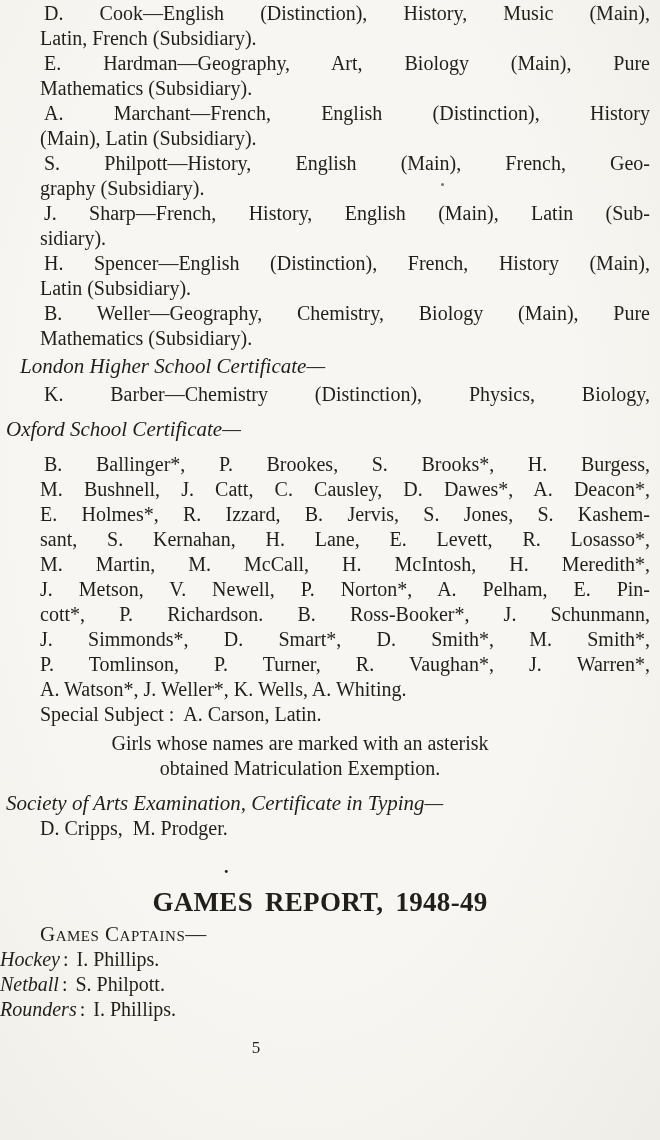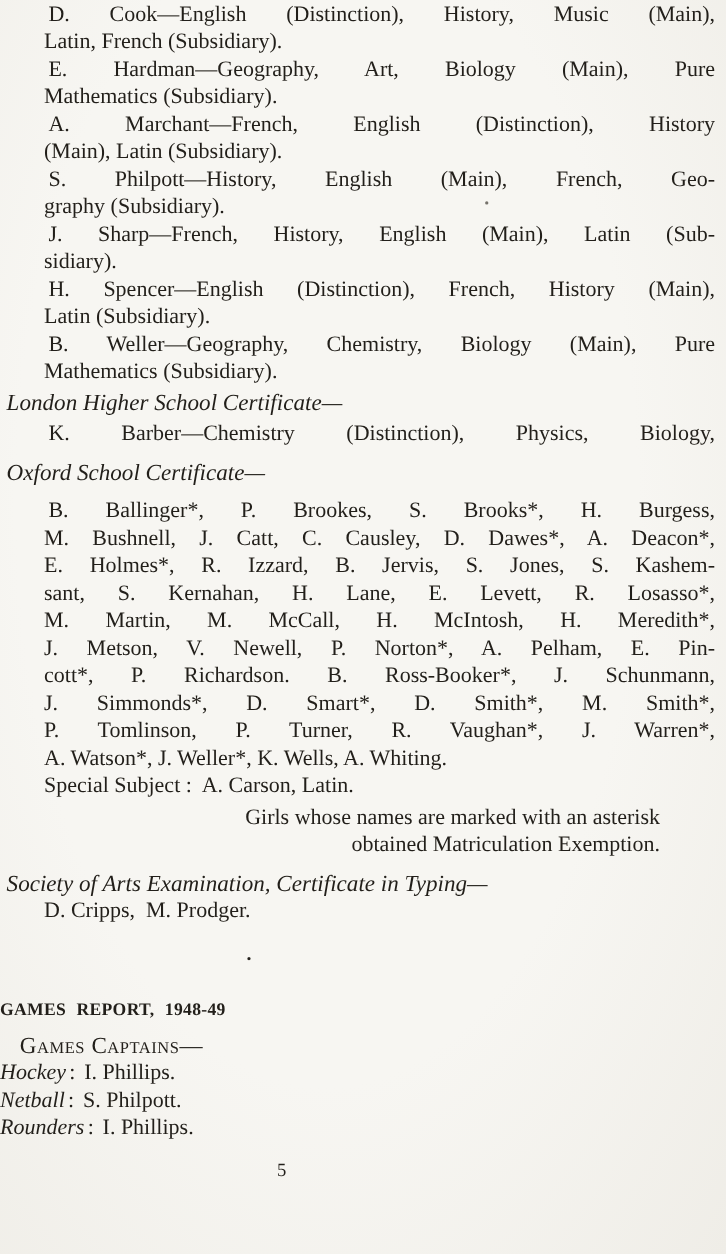--- a/index.html
+++ b/index.html
@@ -20,57 +20,58 @@
 
   .entry { margin-left: 40px; margin-right: 10px; }
   .entry .line.just:first-child { padding-left: 4px; }
 
   .sec-heading {
     font-style: italic;
     font-size: 21px;
     line-height: 25px;
     padding-left: 6px;
   }
-  [data-name="london-higher-heading"] { margin-top: 3px; margin-bottom: 3px; }
+  [data-name="london-higher-heading"] { margin-top: 3px; margin-bottom: 3px; margin-left: 14px; }
   [data-name="oxford-heading"]        { margin-top: 10px; margin-bottom: 10px; }
   [data-name="society-heading"]       { margin-top: 10px; }
 
   [data-name="asterisk-note"] { margin-top: 4px; }
   .note-line {
     font-size: 20px;
     line-height: 25px;
     width: 600px;
-    text-align: right;
+    text-align: center;
   }
 
   .sec-separator {
     margin-top: 16px;
     height: 20px;
     line-height: 20px;
     padding-left: 224px;
     font-size: 18px;
     font-weight: bold;
   }
 
   .sec-title {
-    margin-top: 28px;
+    margin-top: 12px;
     font-weight: bold;
-    font-size: 16px;
+    font-size: 27px;
     line-height: 27px;
     width: 640px;
+    text-align: center;
     word-spacing: 5px;
     letter-spacing: 0.3px;
   }
 
   .sec-smallcaps {
     margin-top: 6px;
     font-variant: small-caps;
     font-size: 21px;
     line-height: 25px;
-    padding-left: 18px;
+    padding-left: 40px;
     letter-spacing: 0.5px;
   }
 
   .captain-row { font-size: 20px; line-height: 25px; }
   .captain-row .sport { font-style: italic; }
   .captain-row .colon { margin-left: 3px; }
   .captain-row .cname { margin-left: 8px; }
 
   .pagenum {
     margin-top: 16px;

